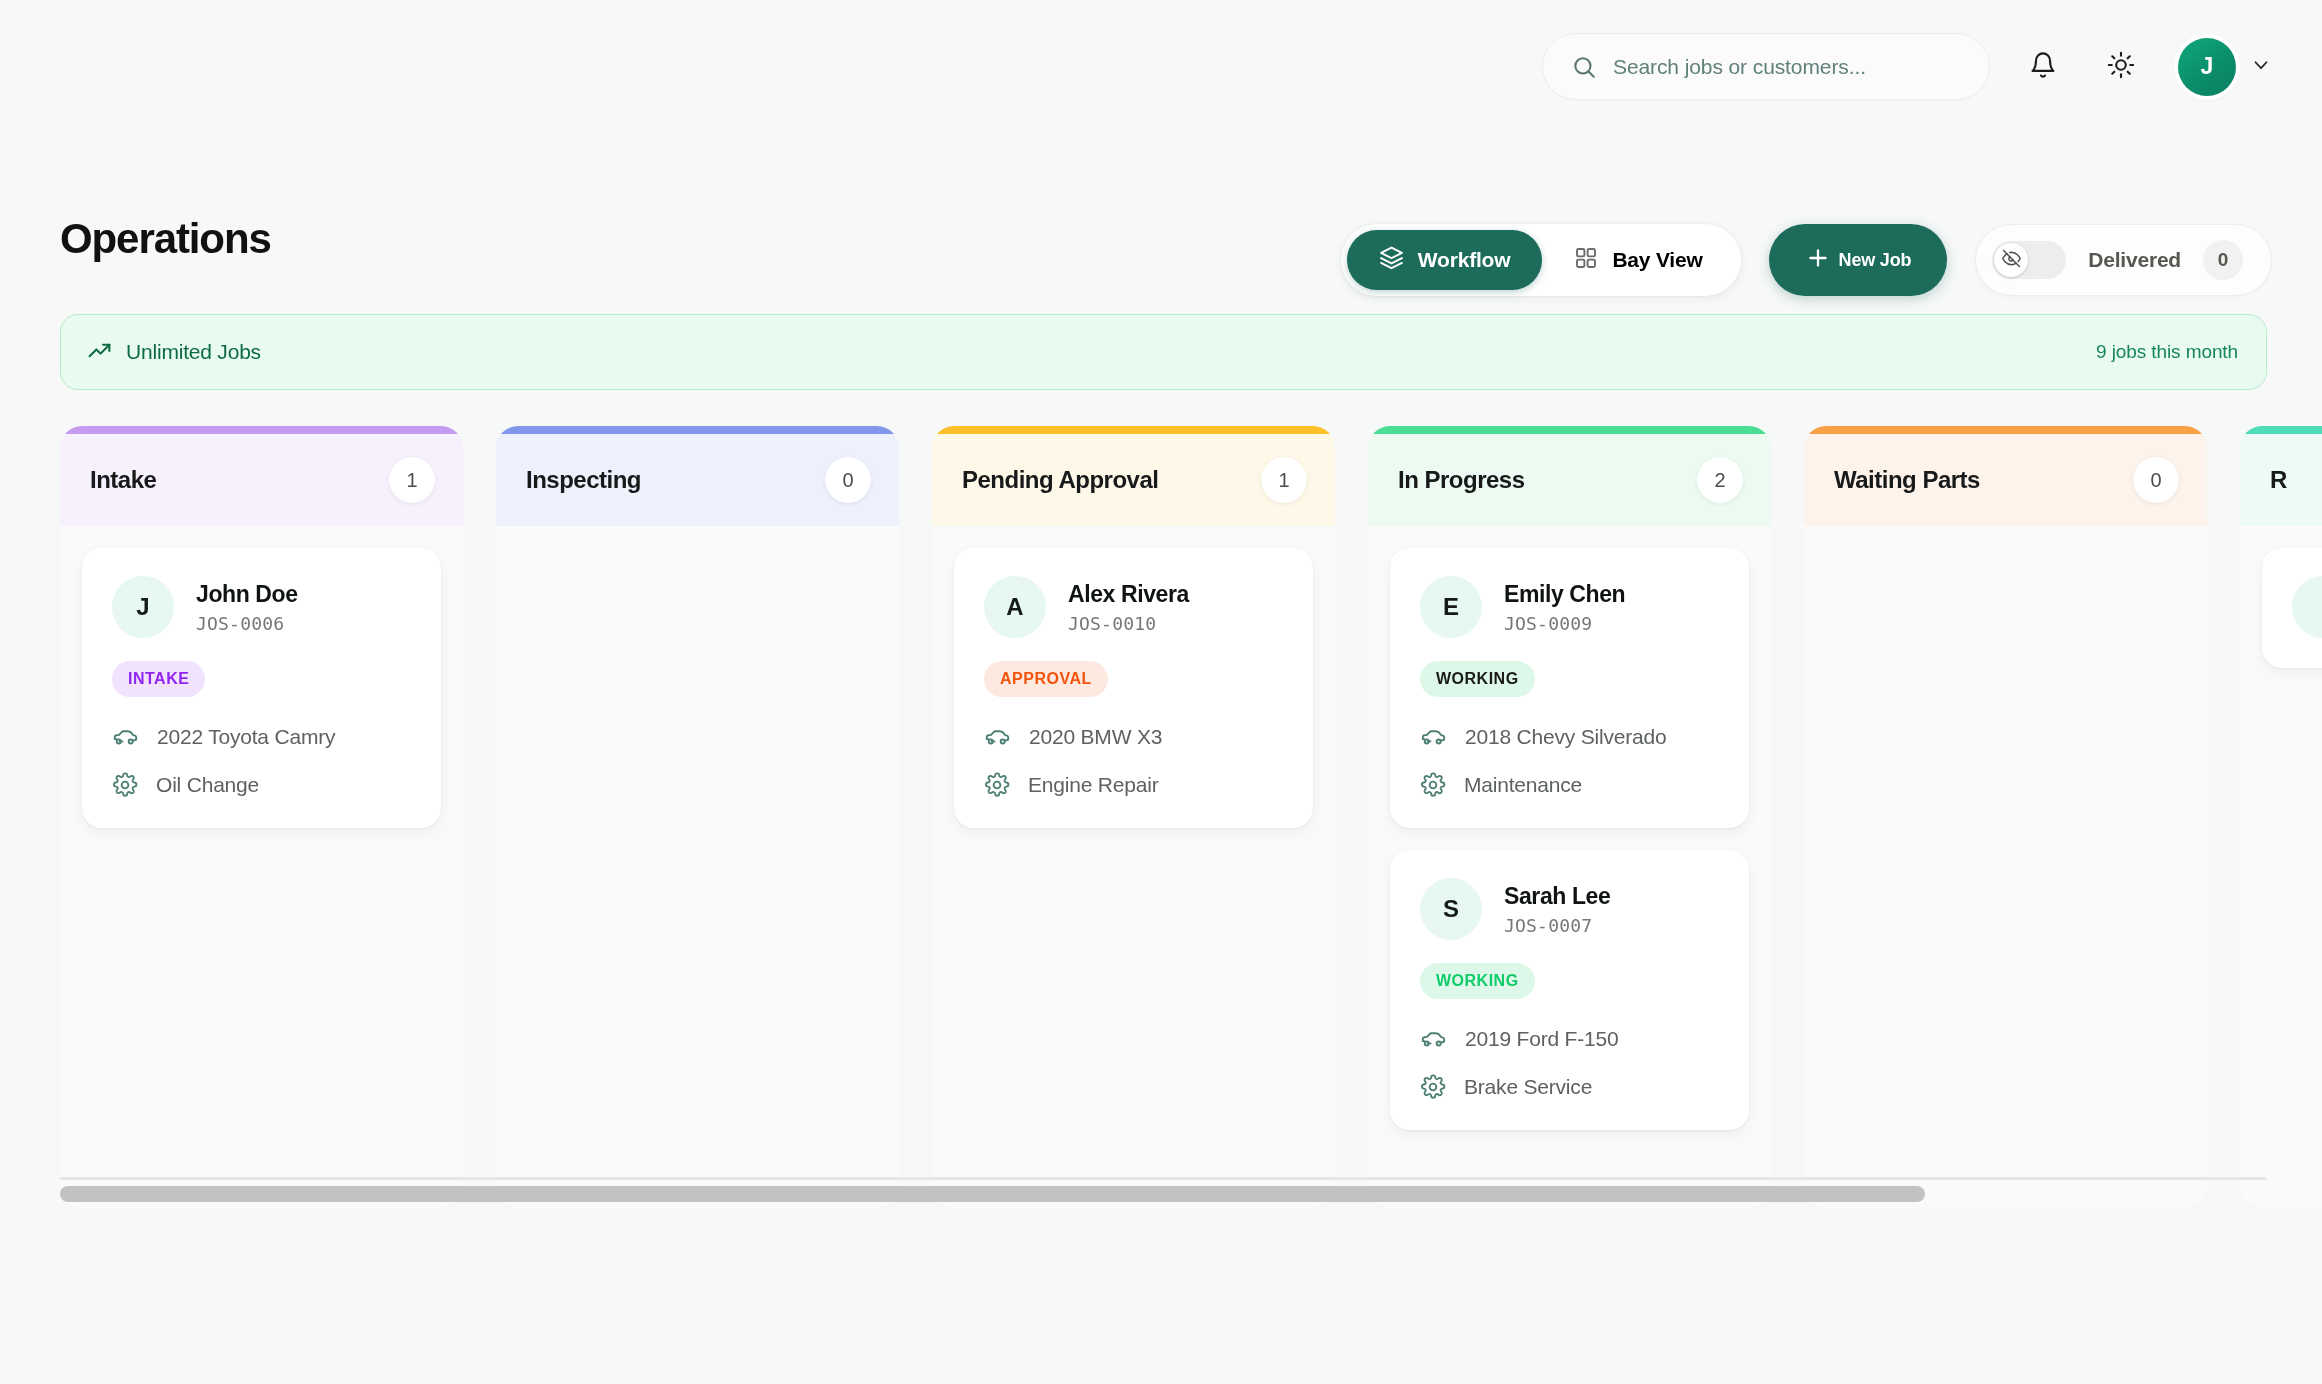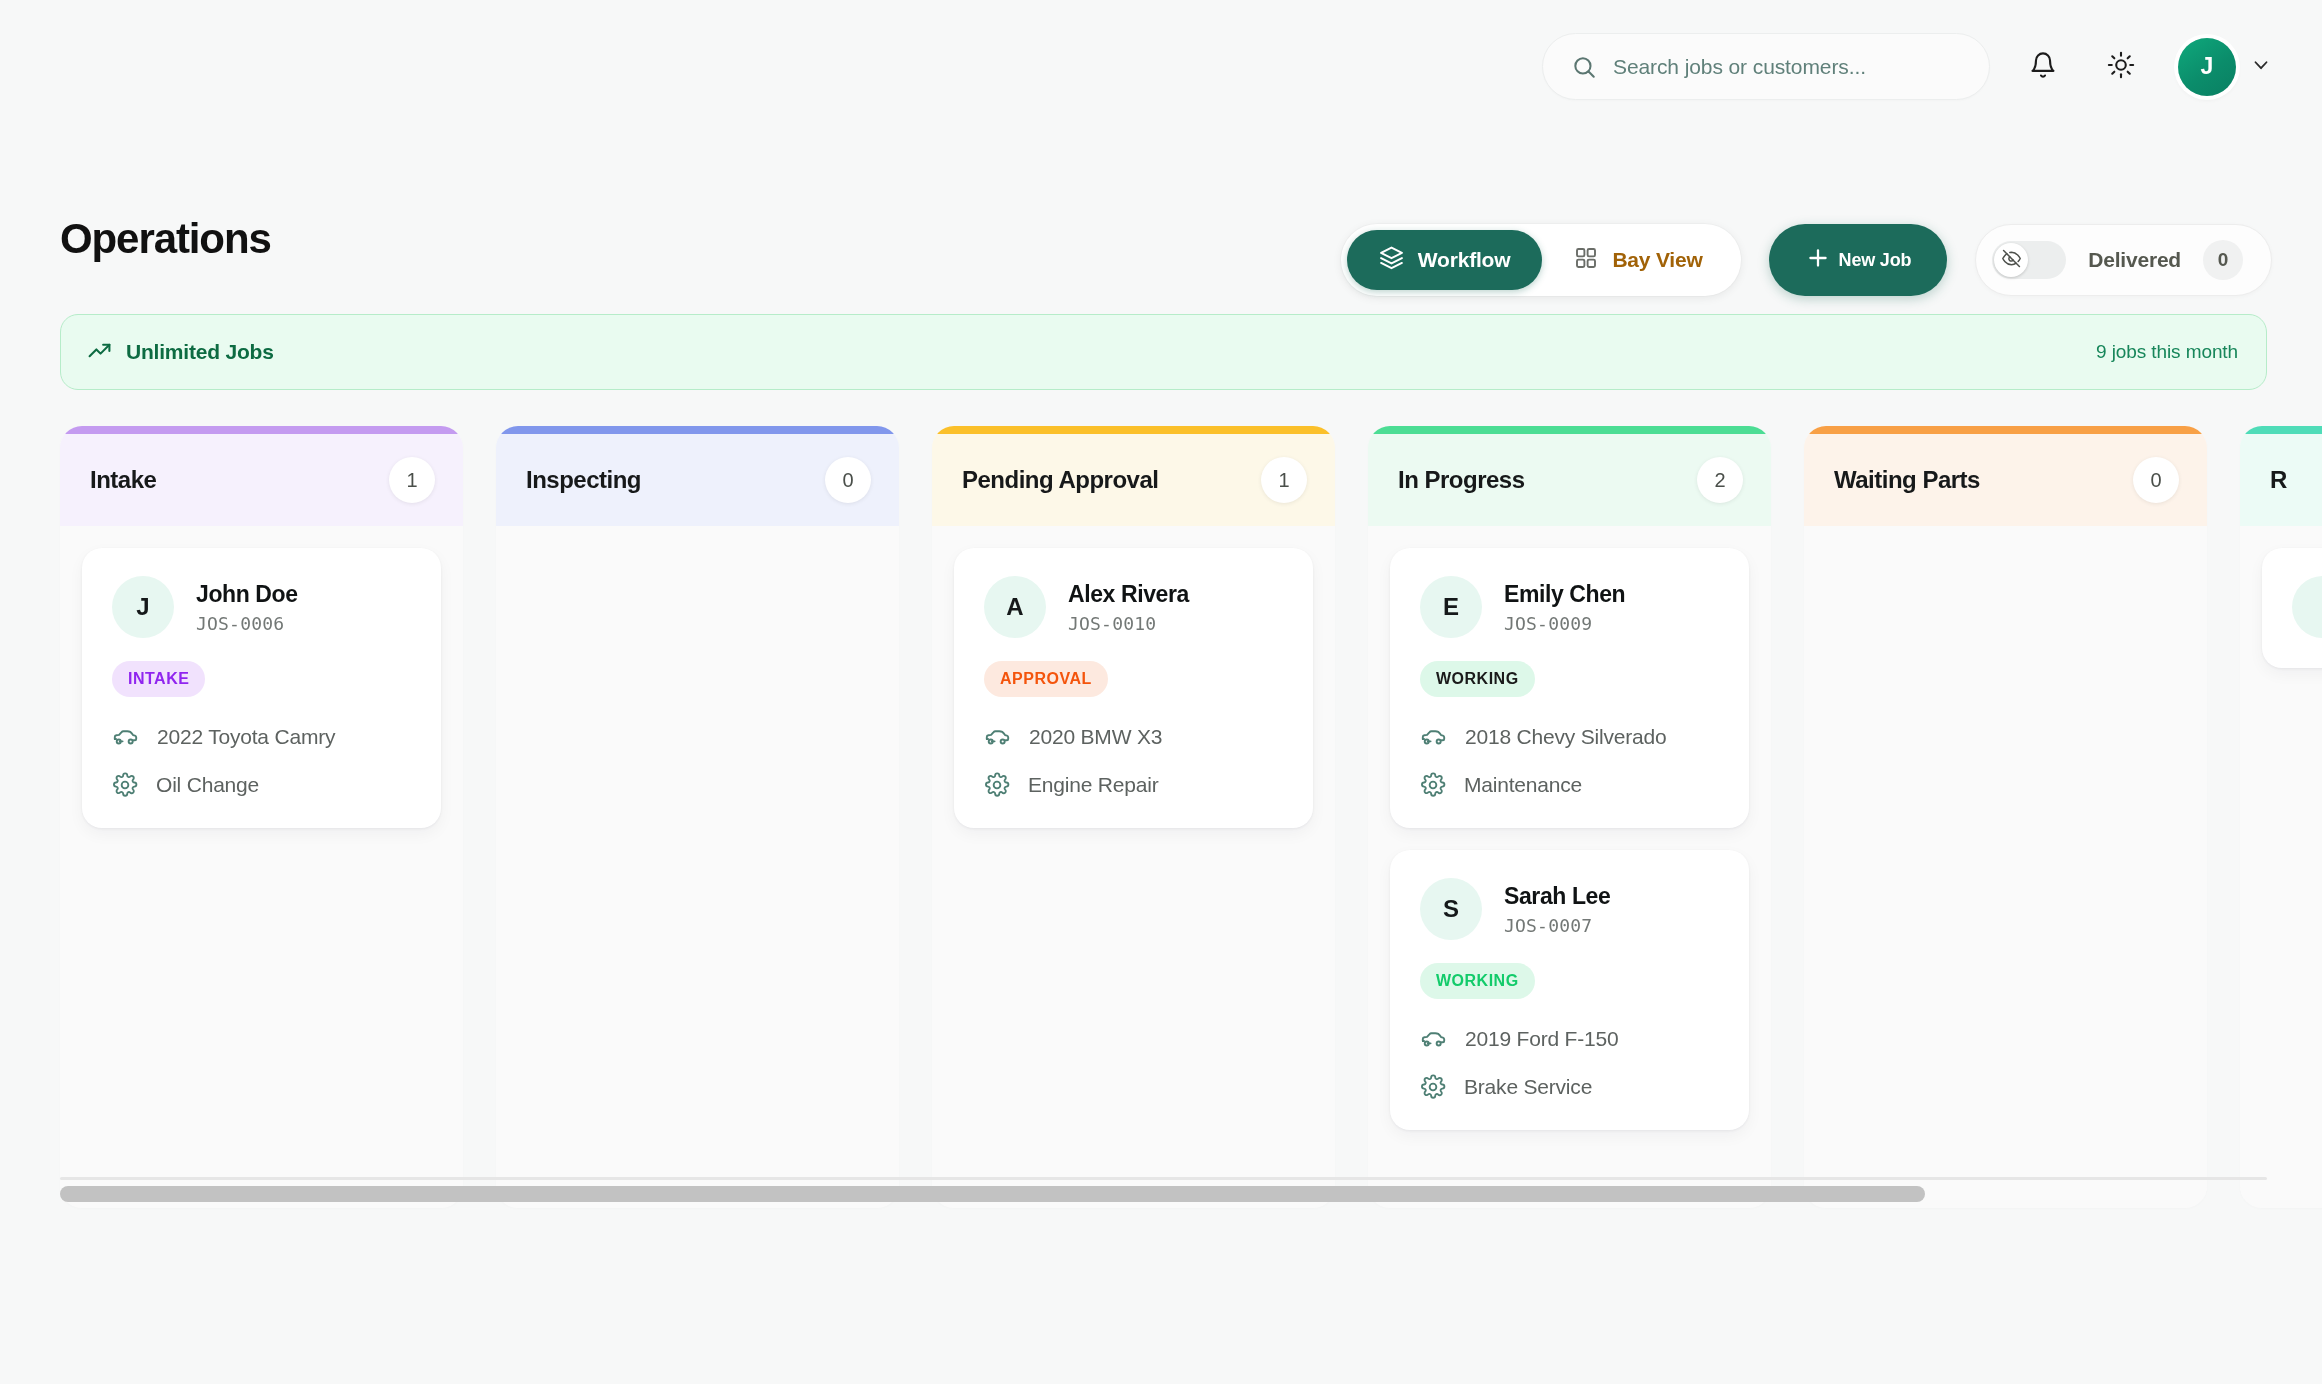--- a/index.html
+++ b/index.html
@@ -98,21 +98,21 @@
     border-radius: 36px;
     padding: 6px;
     box-shadow: 0 2px 10px rgba(20,20,20,0.07), 0 0 0 1px rgba(0,0,0,0.02);
   }
   .seg-btn {
     display: flex; align-items: center; gap: 14px;
     height: 60px; padding: 0 32px;
     border-radius: 30px; border: none; cursor: pointer;
     font-family: "Liberation Sans", sans-serif;
     font-size: 21px; font-weight: bold; letter-spacing: -0.2px;
-    background: transparent; color: #a16207;
+    background: transparent; color: #000000;
   }
   .seg-btn.active {
     background: #1c6b5b; color: #ffffff;
     box-shadow: 0 2px 7px rgba(28,107,91,0.30);
   }
 
   .new-job-btn {
     display: flex; align-items: center; gap: 8px;
     height: 72px; padding: 0 36px;
     border-radius: 36px; border: none; cursor: pointer;
@@ -159,21 +159,21 @@
   .banner {
     margin: 56px 55px 0 60px;
     height: 76px;
     background: #e9fbf0;
     border: 1px solid #b6ecc9;
     border-radius: 18px;
     display: flex; align-items: center; justify-content: space-between;
     padding: 0 28px 0 26px;
   }
   .banner-left { display: flex; align-items: center; gap: 14px; }
-  .banner-title { font-size: 21px; font-weight: bold; color: #0d6b42; letter-spacing: -0.2px; }
+  .banner-title { font-size: 21px; font-weight: normal; color: #0d6b42; letter-spacing: -0.2px; }
   .banner-right { font-size: 19px; color: #17865a; letter-spacing: -0.1px; }
 
   
   .board-viewport {
     margin-top: 36px;
     padding-left: 60px;
     height: 800px;
     position: relative;
     overflow: hidden;
   }

